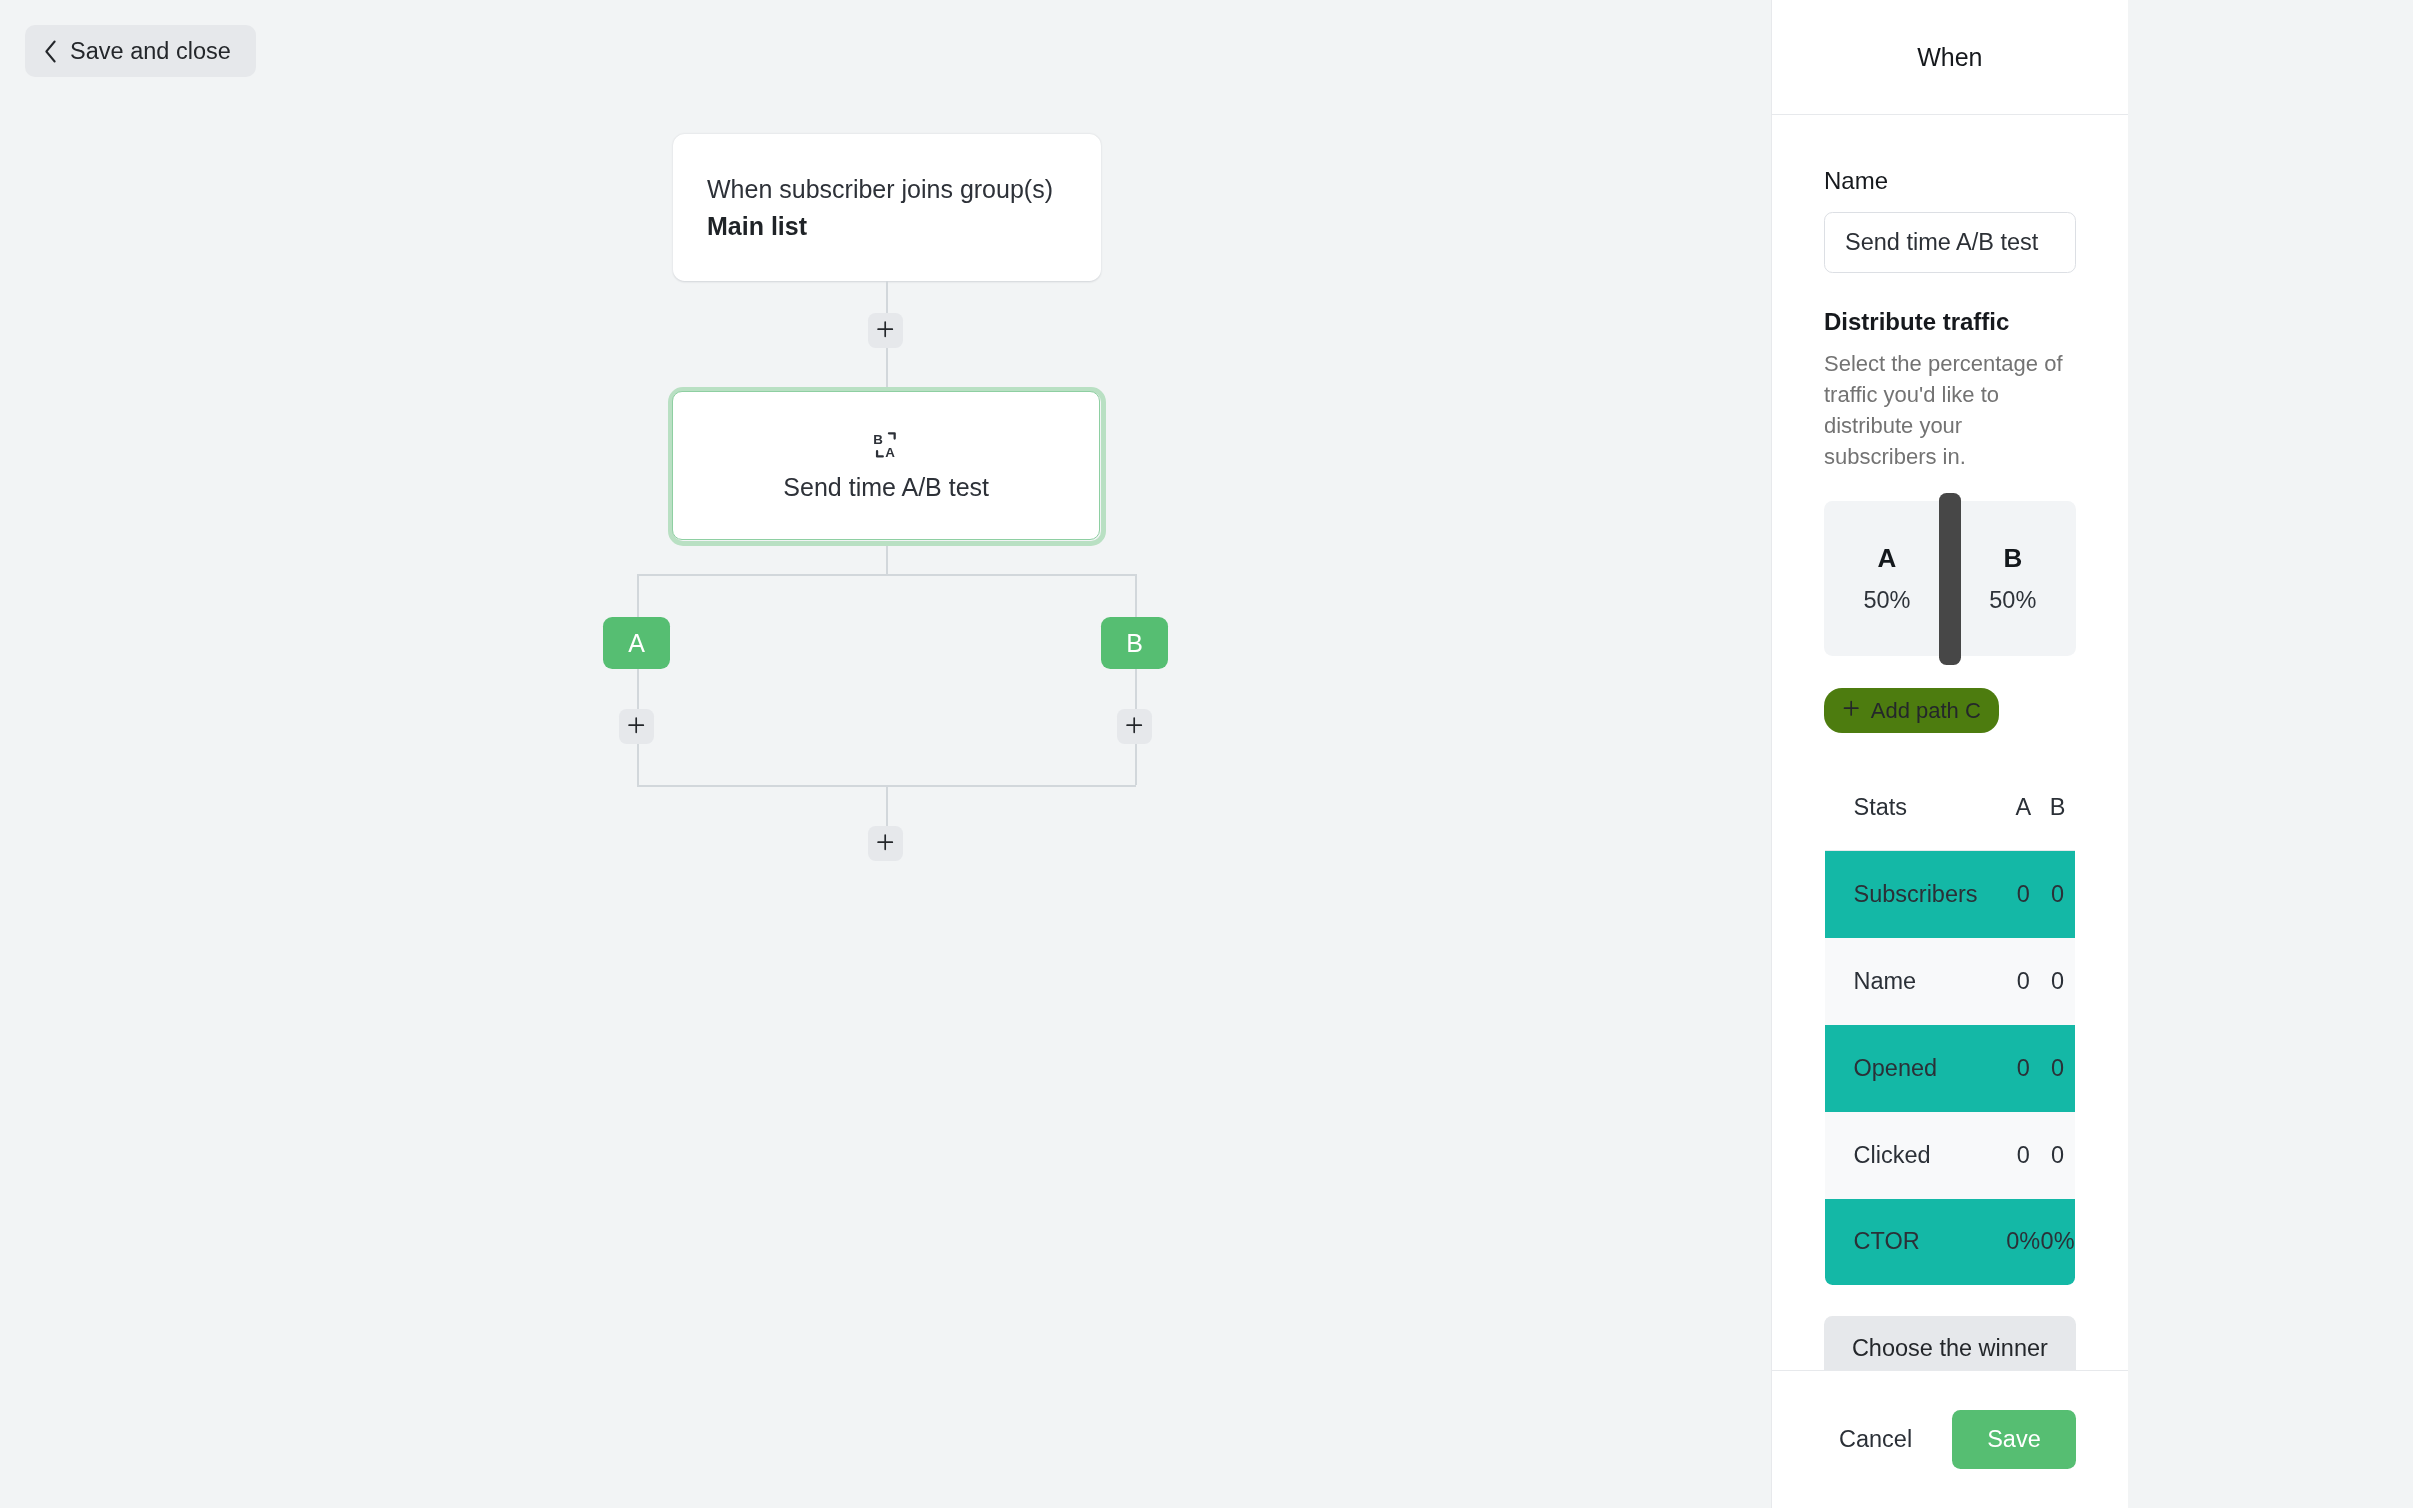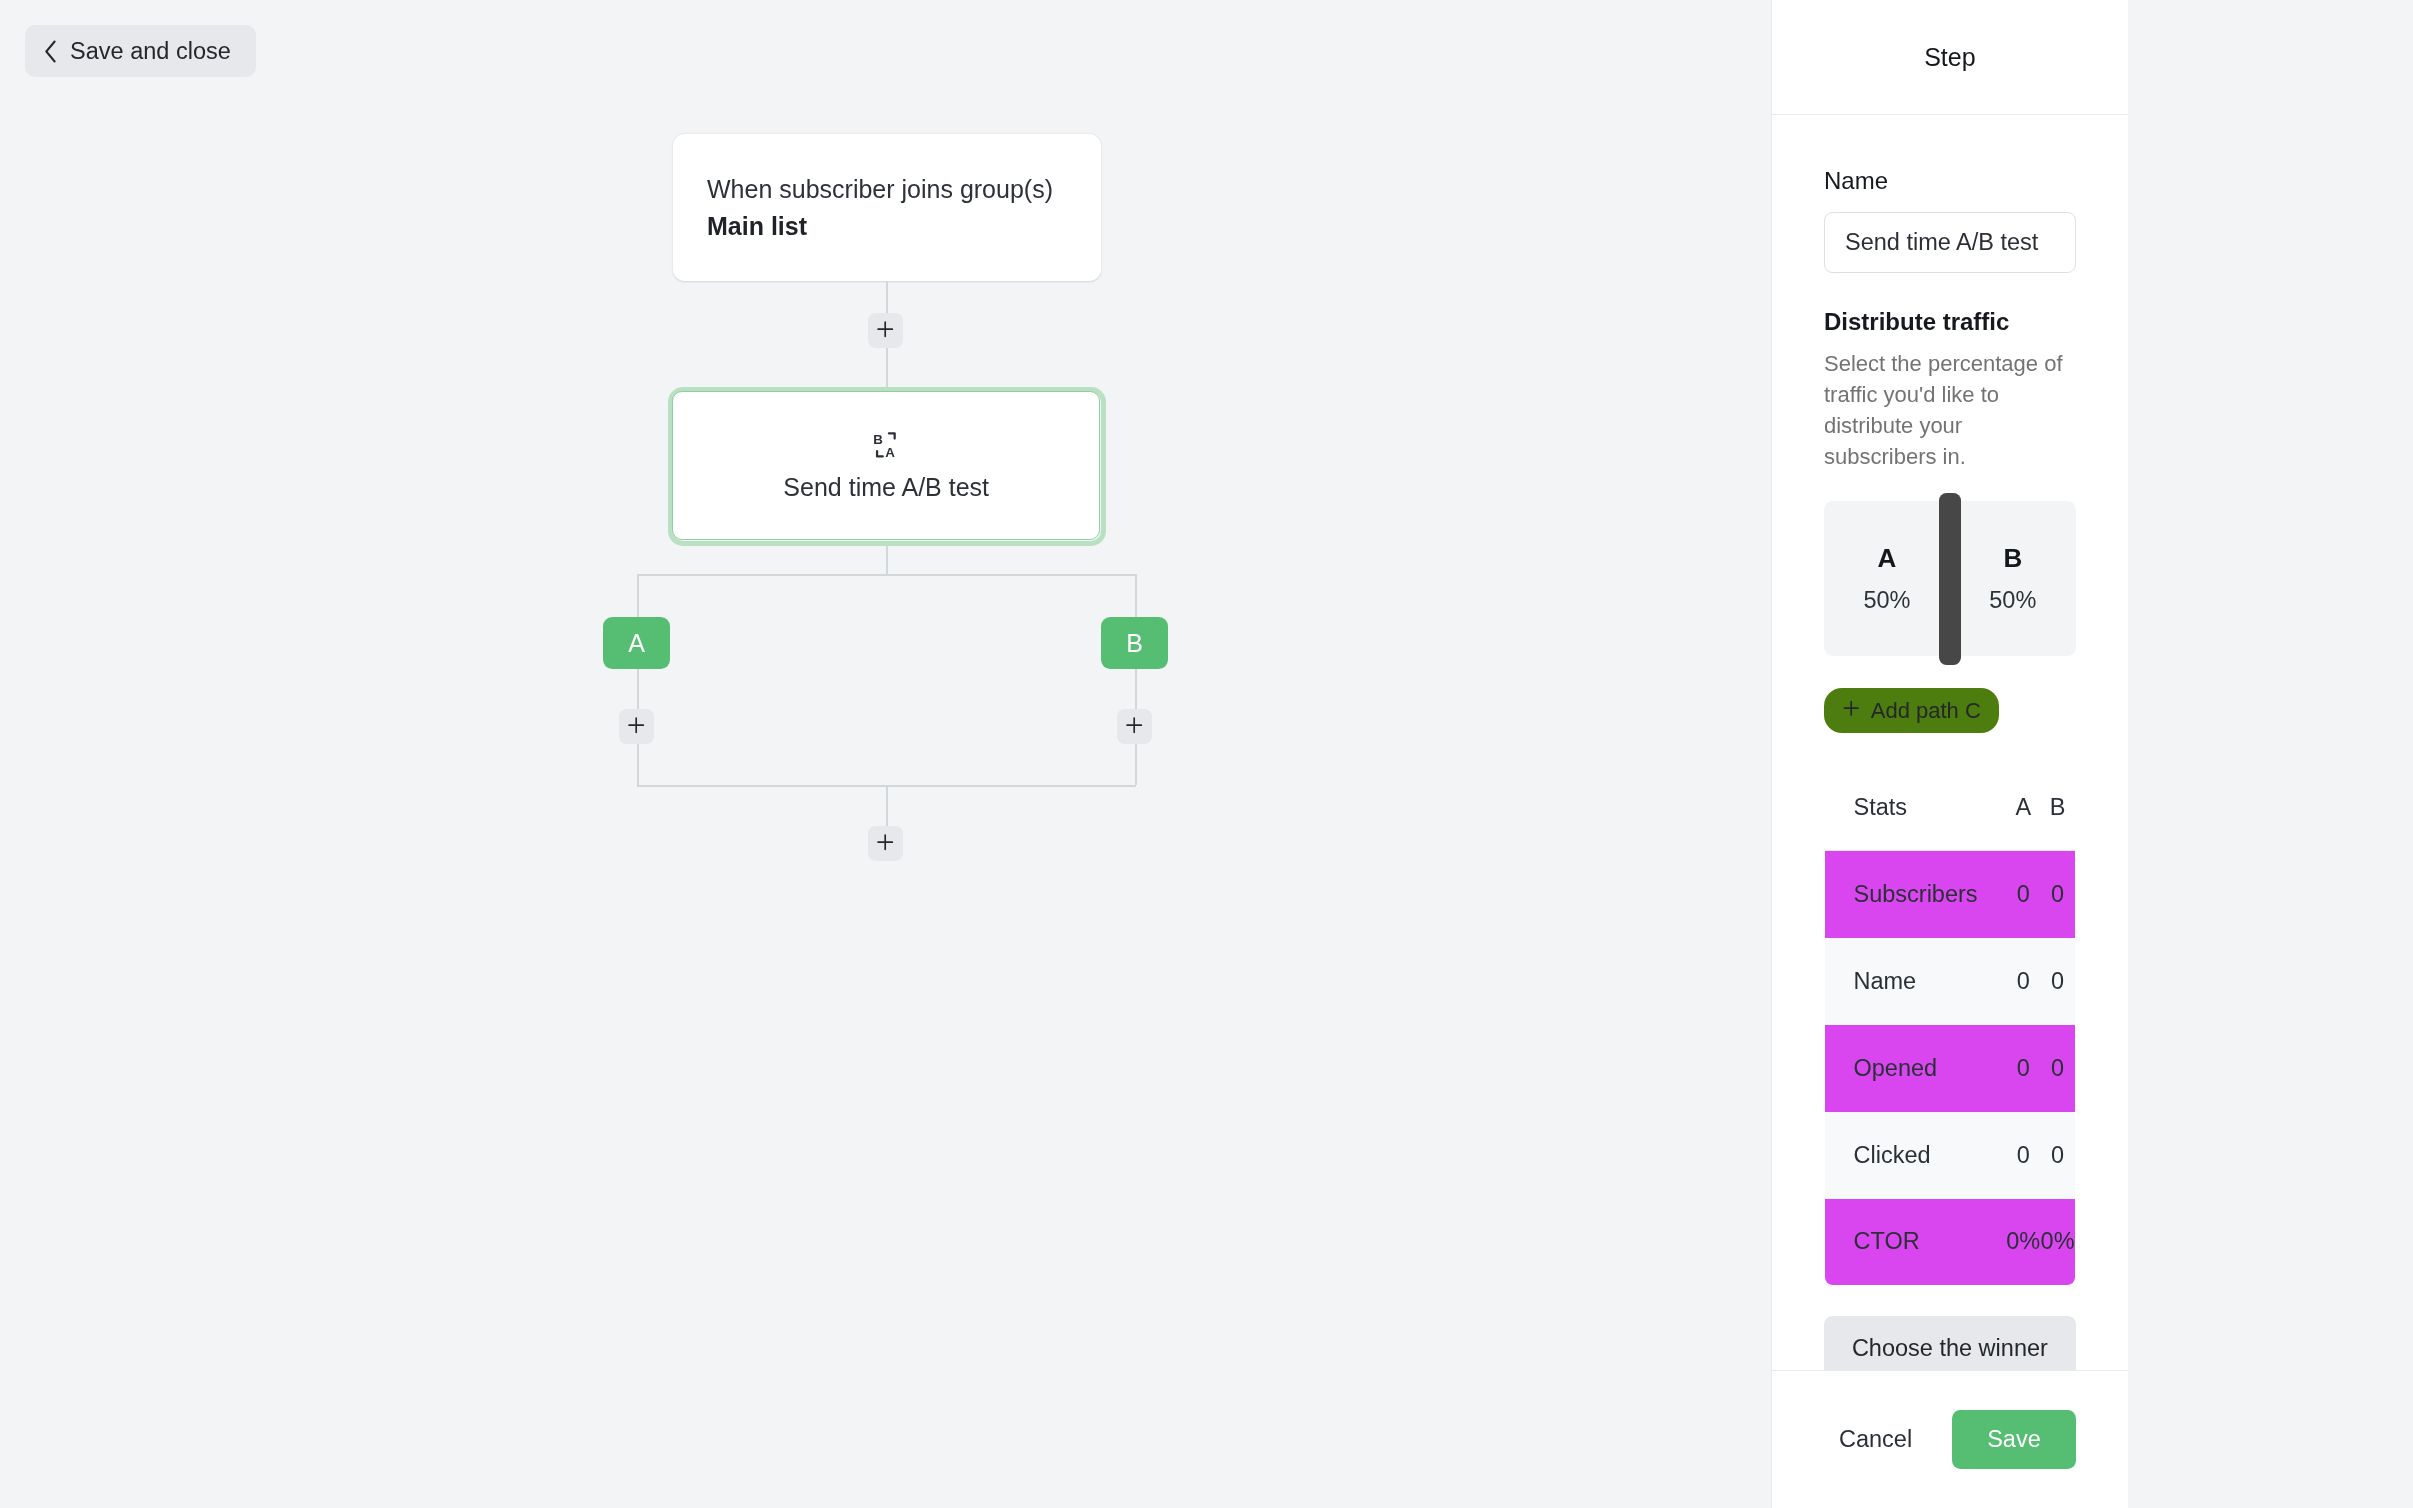--- a/index.html
+++ b/index.html
@@ -291,21 +291,21 @@
     padding: 0 28.5px;
     height: 87px;
     vertical-align: middle;
   }
   .stats-table th.num, .stats-table td.num {
     text-align: center;
     width: 126px;
     padding: 0;
   }
   .stats-table thead th { border-bottom: 0.8px solid #e7e9ec; }
-  .stats-table tbody tr.odd { background: #d946ef; }
+  .stats-table tbody tr.odd { background: #14b8a6; }
   .stats-table tbody tr.even { background: #f8f9fa; }
 
   .winner-btn {
     margin-top: 30px;
     width: 100%;
     height: 65px;
     background: #e6e8eb;
     border: none;
     border-radius: 8.4px;
     font-family: "Liberation Sans", sans-serif;
@@ -427,21 +427,21 @@
           </svg>
         </span>
       </button>
 
     </div>
   </div>
 
   <div class="panel">
 
     <div class="panel-head">
-      <div class="title">Step</div>
+      <div class="title">When</div>
     </div>
 
     <div class="panel-body">
 
       <div class="field-label">Name</div>
       <input class="name-input" type="text" value="Send time A/B test" placeholder="Name" style="">
 
       <div class="sec-title">Distribute traffic</div>
       <div class="sec-desc">Select the percentage of traffic you'd like to distribute your subscribers in.</div>
 

